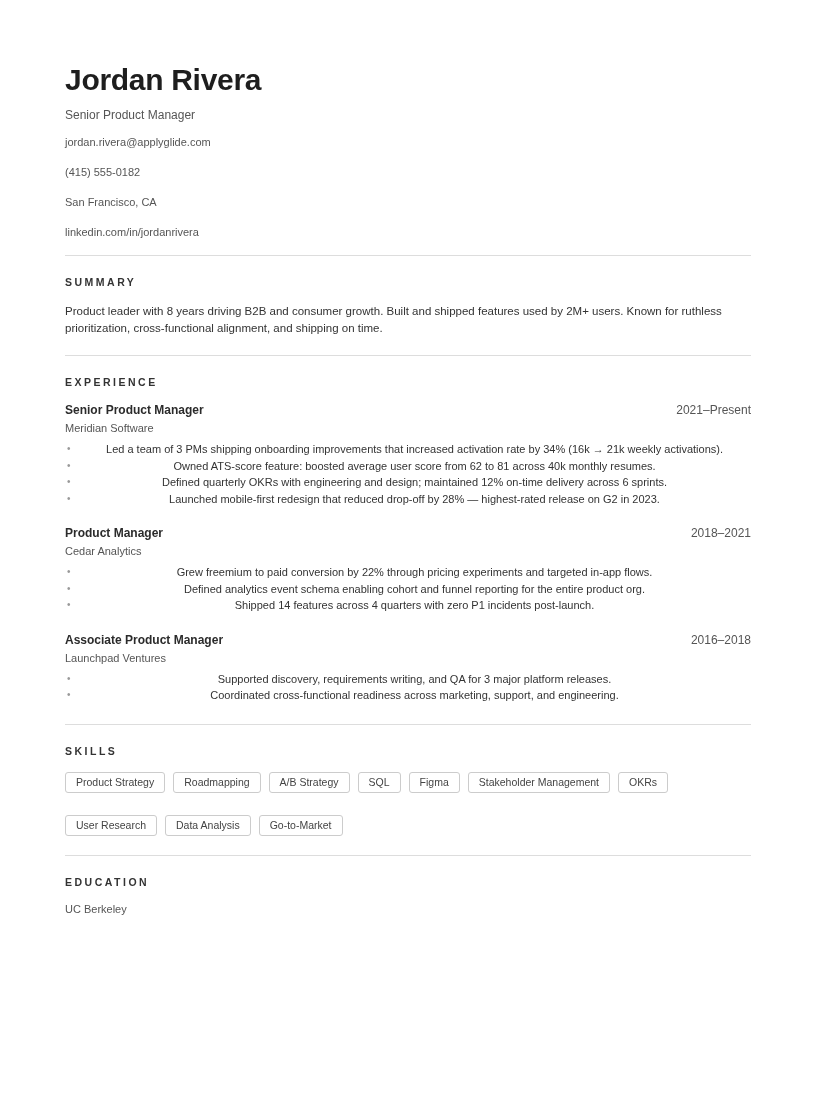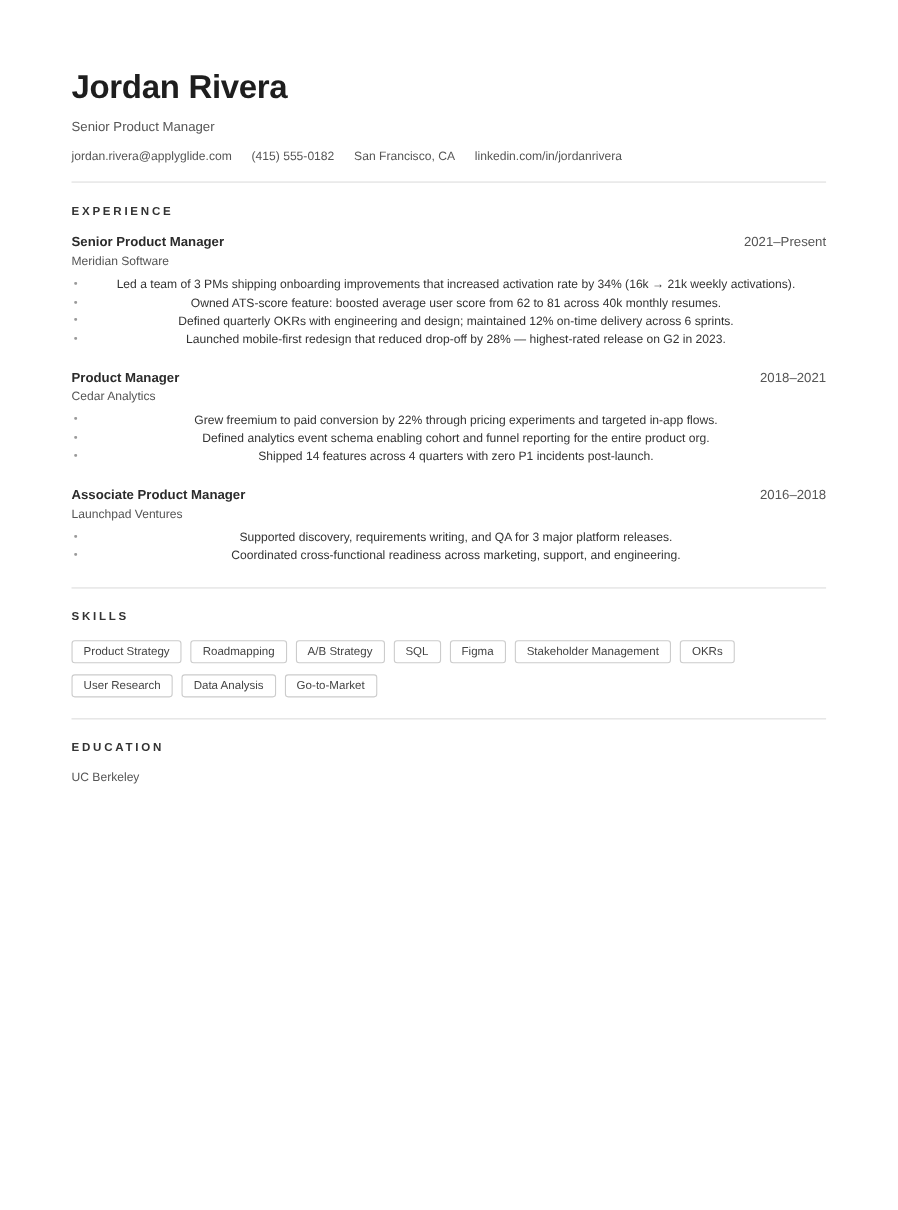--- a/index.html
+++ b/index.html
@@ -30,20 +30,21 @@
     color: #555555;
     margin-top: 13px;
   }
   .contact-row {
     display: flex;
     gap: 18px;
     font-size: 11px;
     color: #555555;
     margin-top: 14px;
     margin-bottom: 17px;
+    flex-direction: column;
   }
   .rule {
     border: none;
     border-top: 1px solid #dddddd;
     margin: 0;
   }
   
   .section-heading {
     font-size: 10.5px;
     font-weight: 700;
@@ -100,21 +101,21 @@
     left: 2px;
     top: 0;
     color: #999999;
     font-size: 10px;
   }
   .experience-block { margin-bottom: 20px; }
   
   .chips {
     display: flex;
     flex-wrap: wrap;
-    gap: 10px 8px;
+    gap: 22px 8px;
     margin-top: 15px;
     margin-bottom: 19px;
   }
   .chip {
     border: 1px solid #cccccc;
     border-radius: 3px;
     padding: 3px 10px 4px 10px;
     font-size: 10.5px;
     color: #444444;
     background: #ffffff;
@@ -133,20 +134,25 @@
     <div class="subtitle">Senior Product Manager</div>
     <div class="contact-row">
       <span>jordan.rivera@applyglide.com</span>
       <span>(415) 555-0182</span>
       <span>San Francisco, CA</span>
       <span>linkedin.com/in/jordanrivera</span>
     </div>
     <hr class="rule">
   </header>
 
+  <section>
+    <div class="section-heading">SUMMARY</div>
+    <p class="summary-text">Product leader with 8 years driving B2B and consumer growth. Built and shipped features used by 2M+ users. Known for ruthless prioritization, cross-functional alignment, and shipping on time.</p>
+    <hr class="rule">
+  </section>
 
   <section>
     <div class="section-heading">EXPERIENCE</div>
 
     <div class="experience-block">
 
       <div class="job">
         <div class="row-between">
           <span class="job-title">Senior Product Manager</span>
           <span class="job-dates">2021–Present</span>

